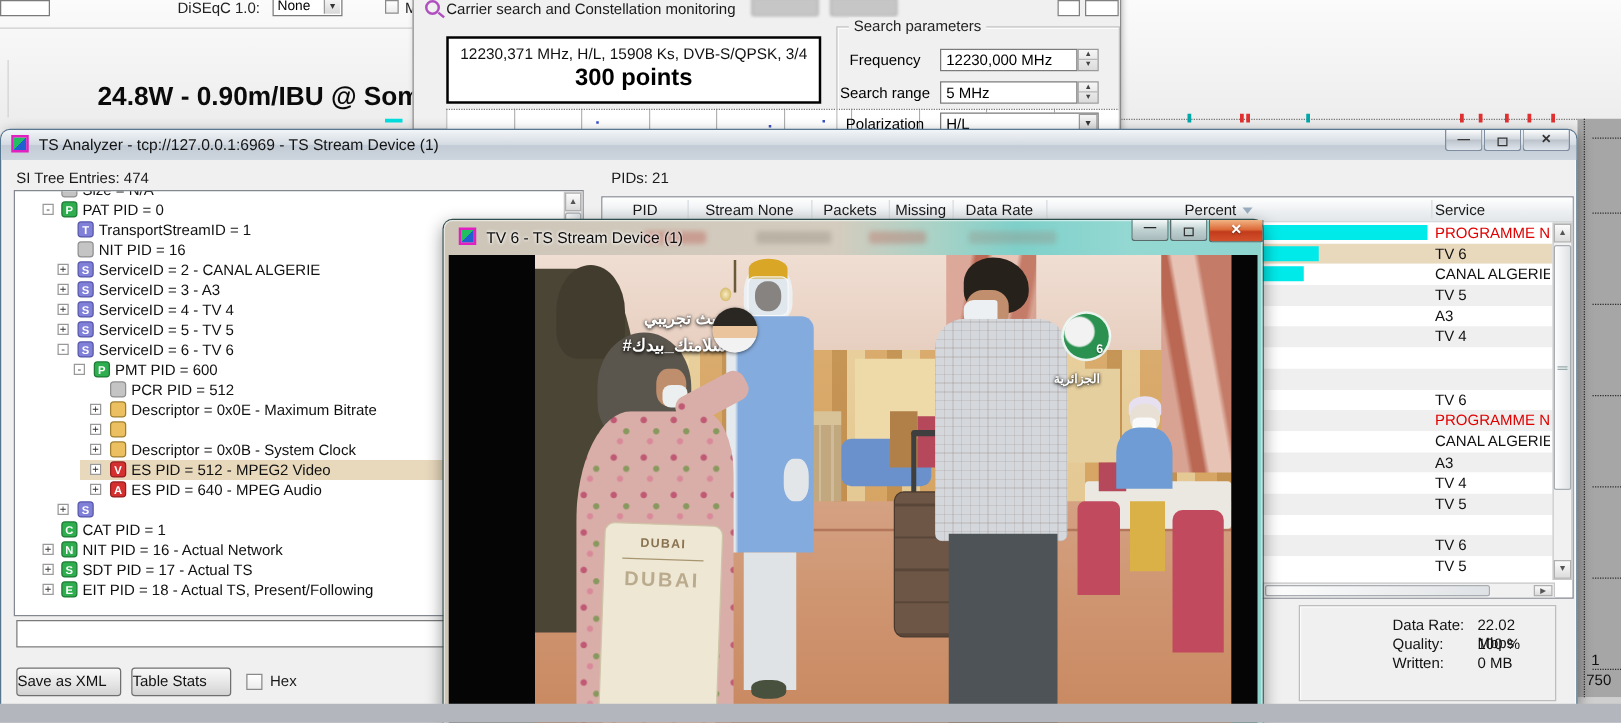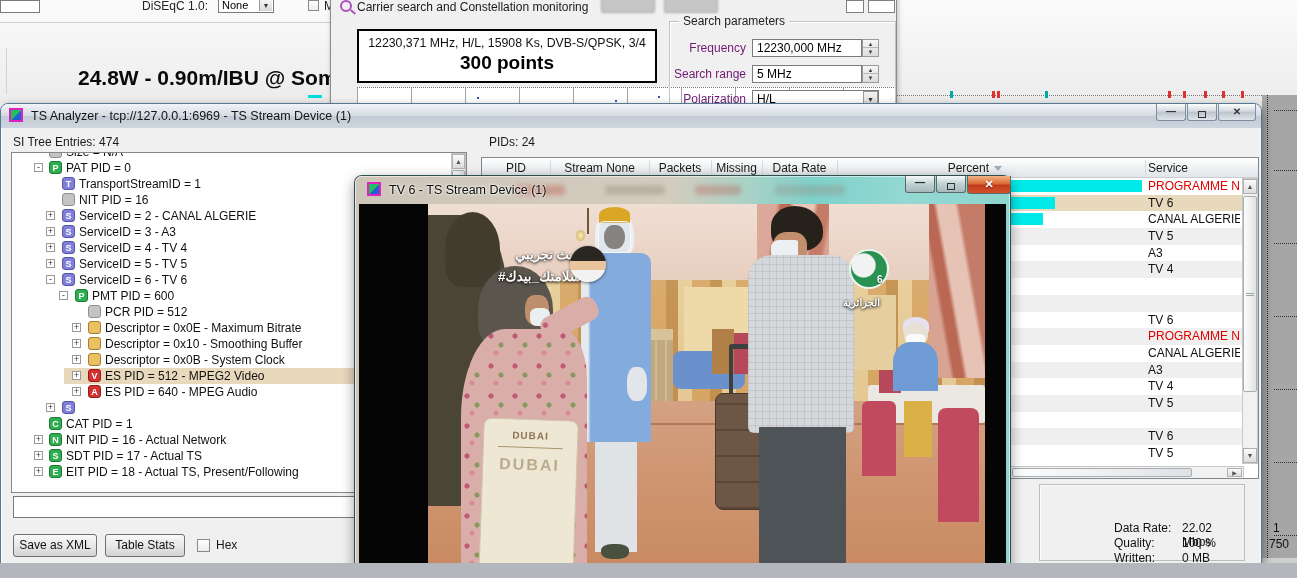--- a/index.html
+++ b/index.html
@@ -24,21 +24,21 @@
   .mag-icon:after{content:"";position:absolute;left:8px;top:9px;width:6px;height:2px;background:#b050c0;transform:rotate(40deg);}
   .blur-btn{position:absolute;height:15px;background:#c6c6c6;border:1px solid #a8a8a8;border-radius:2px;filter:blur(1.2px);}
   .spin-sm{position:absolute;background:#fff;border:1px solid #808080;}
   .info-box{position:absolute;left:26px;top:42px;width:300px;height:54px;background:#fff;border:2px solid #000;text-align:center;}
   .info-line1{font-size:12.3px;color:#111;margin-top:5px;}
   .info-line2{font-size:19px;font-weight:bold;color:#000;margin-top:2px;}
   .constellation{position:absolute;left:26px;top:100px;width:539px;height:17px;background:repeating-linear-gradient(90deg,rgba(90,90,90,.55) 0 1px,transparent 1px 54px),#fff;border-top:1px dotted #777;}
   .cdot{position:absolute;width:2px;height:2px;background:#3a50c8;}
   .group{position:absolute;border:1px solid #c3c3c3;box-shadow:inset 1px 1px 0 #fff;}
   .group-label{position:absolute;top:-8px;left:9px;background:#f0f0f0;padding:0 4px;font-size:12px;color:#222;}
-  .prm-label{position:absolute;width:76px;text-align:right;font-size:12px;color:#701a75;}
+  .prm-label{position:absolute;width:76px;text-align:center;font-size:12px;color:#000000;}
   .prm-input{position:absolute;left:82px;width:110px;height:18px;background:#fff;border:1px solid #7a7a7a;font-size:12px;padding:1px 0 0 4px;}
   .spinner{position:absolute;left:192px;width:17px;height:18px;border:1px solid #9a9a9a;background:linear-gradient(#f6f6f6,#dcdcdc);}
   .spinner i{position:absolute;left:0;right:0;text-align:center;font-style:normal;font-size:6px;line-height:8px;color:#444;}
   .spinner i.dn{bottom:0;border-top:1px solid #b8b8b8;}
 
   
   .spectrum{position:absolute;left:1262px;top:95px;width:35px;height:463px;background:#a6a6a6;}
   .spectrum .vline{position:absolute;left:5px;top:0;bottom:0;border-left:1px dotted #2e2e2e;}
   .htick{position:absolute;left:12px;width:23px;border-top:1px dotted #2e2e2e;}
   .spec-lbl{position:absolute;font-size:12px;color:#111;}
@@ -61,21 +61,21 @@
   .selbg{position:absolute;top:0;bottom:0;right:0;background:#e8d9bd;}
   .ic-P,.ic-C,.ic-N,.ic-Sg,.ic-E{background:#2eae4e;border:1px solid #1d7a34;}
   .ic-T,.ic-S{background:#8080d8;border:1px solid #5555aa;}
   .ic-V,.ic-A{background:#d43030;border:1px solid #951d1d;}
   .ic-blank{background:#c4c4c4;border:1px solid #8f8f8f;}
   .ic-folder{background:#ecc060;border:1px solid #a08030;}
   .sbar{position:absolute;background:#f1f1f1;border:1px solid #c8c8c8;}
   .sbtn{position:absolute;background:linear-gradient(#fbfbfb,#dcdcdc);border:1px solid #b0b0b0;text-align:center;color:#555;}
   .sthumb{position:absolute;background:linear-gradient(90deg,#fdfdfd,#dfe2e5);border:1px solid #a8adb2;border-radius:2px;}
   .xml-input{position:absolute;left:12px;top:392px;width:980px;height:22px;background:#fff;border:1px solid #7a7a7a;}
-  .push-btn{position:absolute;height:23px;border:1px solid #707070;border-radius:3px;background:linear-gradient(#f9f9f9,#e4e4e4 60%,#d2d2d2);font-size:12px;text-align:center;line-height:21px;color:#111;}
+  .push-btn{position:absolute;height:23px;border:1px solid #707070;border-radius:3px;background:linear-gradient(#f9f9f9,#e4e4e4 60%,#d2d2d2);font-size:12px;text-align:left;line-height:21px;color:#111;}
   .chk{position:absolute;width:13px;height:13px;border:1px solid #8a8a8a;background:linear-gradient(#fff,#ececec);}
 
   
   .pid-table{position:absolute;left:480px;top:53px;width:778px;height:322px;background:#fff;border:1px solid #828790;overflow:hidden;}
   .thead{position:absolute;left:0;top:0;width:778px;height:20px;background:linear-gradient(#ffffff,#eceff1 60%,#e2e6e9);border-bottom:1px solid #c9cdd1;font-size:12px;color:#1a1a1a;}
   .hcell{position:absolute;top:3px;}
   .hsep{position:absolute;top:2px;bottom:2px;width:1px;background:#d8dbde;}
   .sortarr{position:absolute;top:8px;width:0;height:0;border-left:4px solid transparent;border-right:4px solid transparent;border-top:5px solid #9aadc0;}
   .trows{position:absolute;left:0;top:20px;right:16px;}
   .trow{position:relative;height:16.7px;line-height:16.7px;font-size:12px;color:#111;background:#fff;}
@@ -195,21 +195,21 @@
       <div class="cap-btn" style="left:1155px;width:30px;">
           <div class="g">—</div>
         </div>
       <div class="cap-btn" style="left:1186px;width:30px;"><span class="maxg"></span></div>
       <div class="cap-btn" style="left:1217px;width:38px;">
           <div class="g">✕</div>
         </div>
     </div>
 
     <div class="panel-label" style="left:12px;top:31px;">SI Tree Entries: 474</div>
-    <div class="panel-label" style="left:488px;top:31px;">PIDs: 24</div>
+    <div class="panel-label" style="left:488px;top:31px;">PIDs: 21</div>
 
     <div class="tree-box">
       <div class="tree-rows" id="tree-rows">
           <div class="tree-row">
             <span class="tic ic-blank" style="left: 37px;"></span>
             <span class="tlb" style="left: 54px;">Size = N/A</span>
           </div>
           <div class="tree-row">
             <span class="tgl" style="left: 22px;">-</span>
             <span class="tic ic-P" style="left: 37px;">P</span>
@@ -258,21 +258,20 @@
             <span class="tlb" style="left: 93px;">PCR PID = 512</span>
           </div>
           <div class="tree-row">
             <span class="tgl" style="left: 60px;">+</span>
             <span class="tic ic-folder" style="left: 76px;"></span>
             <span class="tlb" style="left: 93px;">Descriptor = 0x0E - Maximum Bitrate</span>
           </div>
           <div class="tree-row">
             <span class="tgl" style="left: 60px;">+</span>
             <span class="tic ic-folder" style="left: 76px;"></span>
-            <span class="tlb" style="left: 93px;">Descriptor = 0x10 - Smoothing Buffer</span>
           </div>
           <div class="tree-row">
             <span class="tgl" style="left: 60px;">+</span>
             <span class="tic ic-folder" style="left: 76px;"></span>
             <span class="tlb" style="left: 93px;">Descriptor = 0x0B - System Clock</span>
           </div>
           <div class="tree-row">
             <span class="selbg" style="left: 52px;"></span>
             <span class="tgl" style="left: 60px;">+</span>
             <span class="tic ic-V" style="left: 76px;">V</span>
@@ -399,21 +398,21 @@
         </div>
         <div class="sbtn" style="left:0;bottom:0;width:14px;height:15px;font-size:7px;line-height:14px;">▼</div>
       </div>
       <div class="sbar" style="left:528px;top:308px;width:234px;height:13px;">
         <div class="sthumb" style="left:1px;top:1px;width:180px;height:9px;"></div>
         <div class="sbtn" style="right:1px;top:1px;width:15px;height:9px;font-size:6px;line-height:9px;">▶</div>
       </div>
     </div>
 
     <div class="stats-box">
-      <div id="stats-rows" style="padding-top:8px;margin-top:28px;">
+      <div id="stats-rows" style="padding-top:8px;">
           <div class="stat-row">
             <span class="stat-l">Data Rate:</span>
             <span class="stat-v">22.02 Mbps</span>
           </div>
           <div class="stat-row">
             <span class="stat-l">Quality:</span>
             <span class="stat-v">100 %</span>
           </div>
           <div class="stat-row">
             <span class="stat-l">Written:</span>

